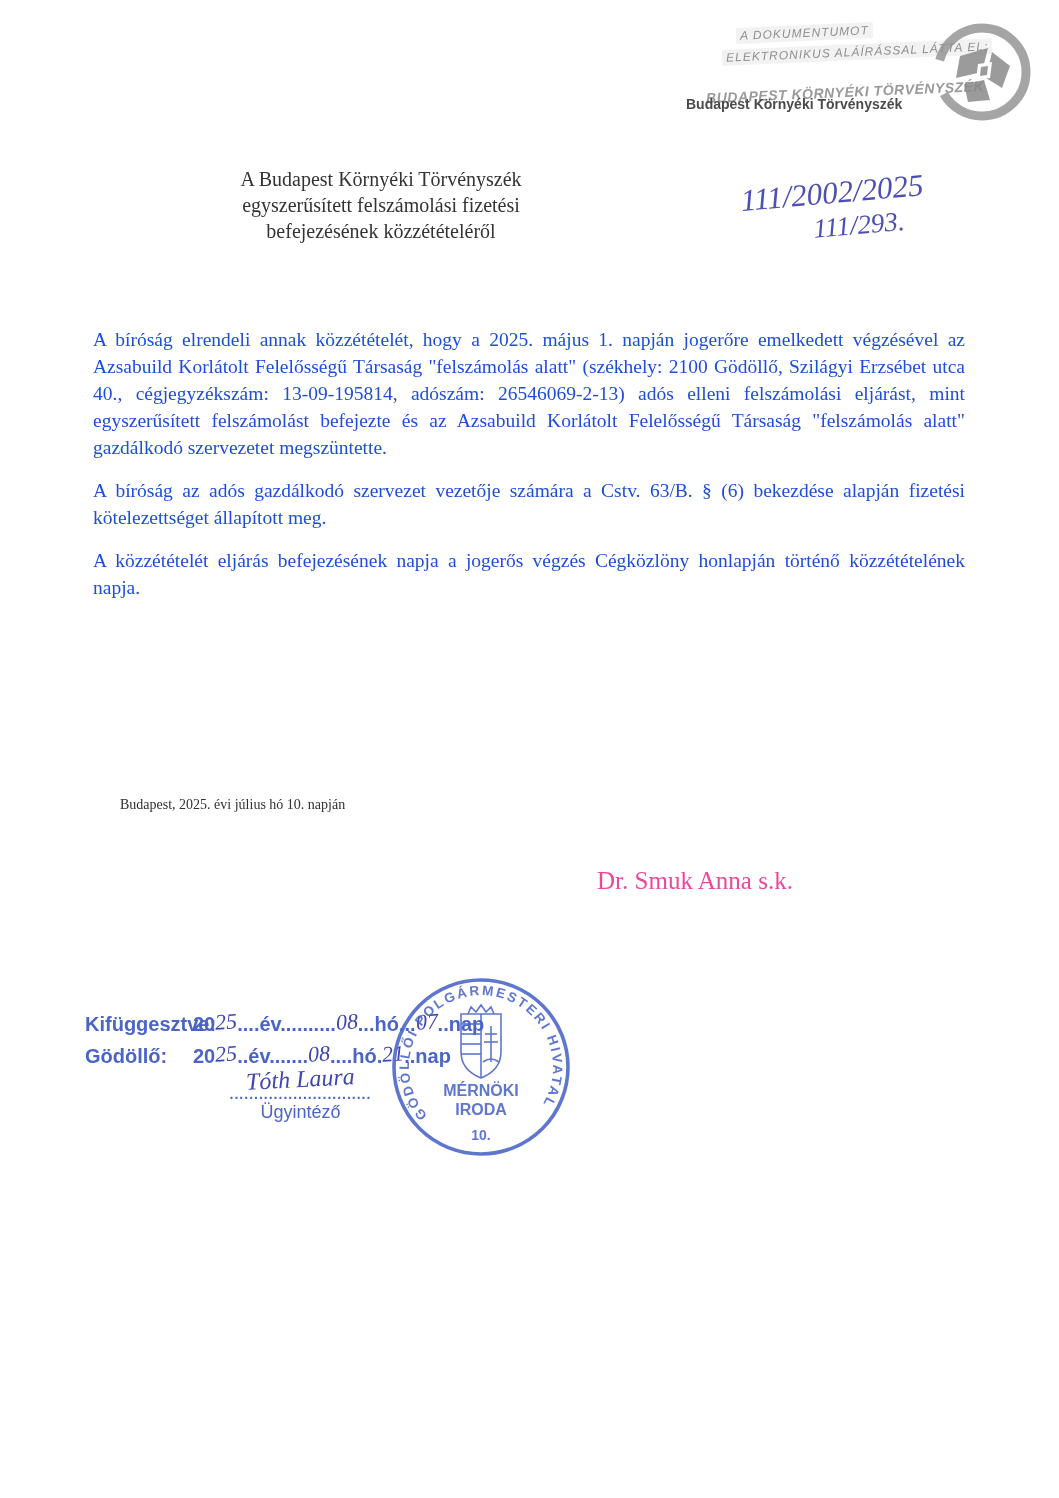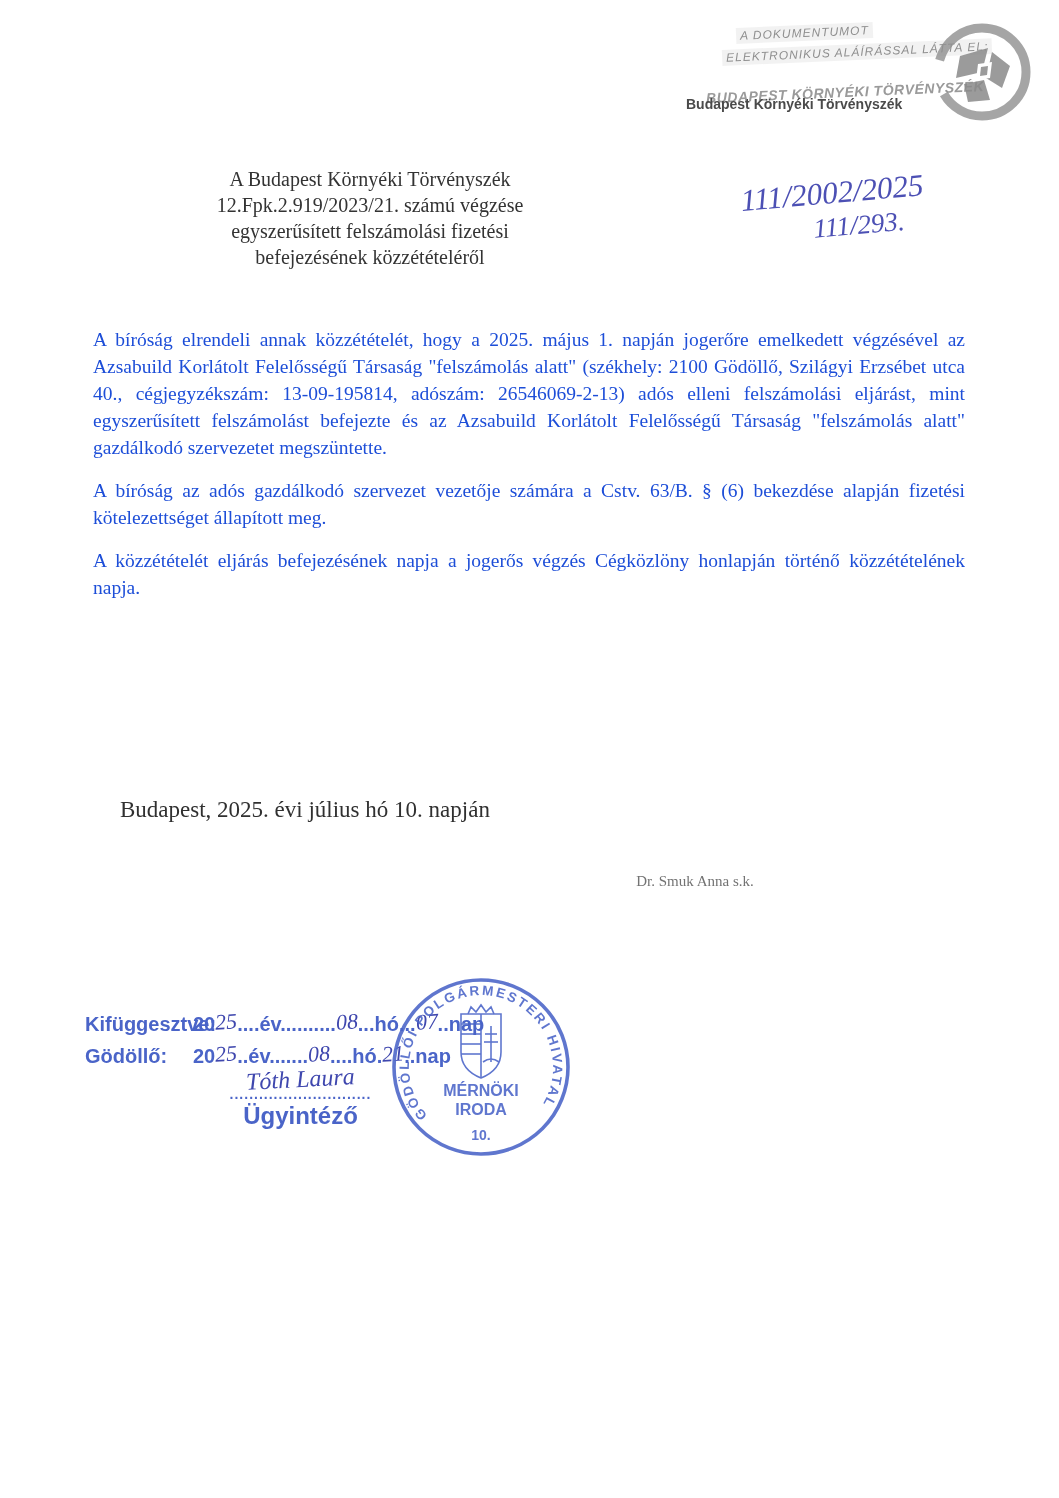--- a/index.html
+++ b/index.html
@@ -16,36 +16,36 @@
   .esign{position:absolute;top:22px;left:686px;width:360px;height:110px;font-family:"Liberation Sans",sans-serif;}
   .esign-line1{position:absolute;top:3px;left:50px;font-size:12px;letter-spacing:1px;color:#8f8f8f;transform:rotate(-2.5deg);font-style:italic;background:rgba(0,0,0,0.05);padding:1px 4px;}
   .esign-line2{position:absolute;top:22px;left:36px;font-size:12px;letter-spacing:1px;color:#8f8f8f;transform:rotate(-2.5deg);font-style:italic;background:rgba(0,0,0,0.05);padding:1px 4px;}
   .esign-court-stamp{position:absolute;top:62px;left:20px;font-size:14px;font-weight:bold;letter-spacing:.5px;color:#9a9a9a;font-style:italic;transform:rotate(-2.5deg);white-space:nowrap;}
   .esign-court-overlay{position:absolute;top:74px;left:0px;font-size:14px;font-weight:bold;color:#4a4a4a;white-space:nowrap;}
   .esign-logo{position:absolute;top:0px;left:244px;}
   
   .handnote{position:absolute;top:176px;left:742px;color:#4c50b4;font-style:italic;transform:rotate(-5deg);font-size:31px;line-height:34px;white-space:nowrap;}
   .handnote .l2{margin-left:70px;font-size:27px;}
   
-  .title{position:absolute;top:166px;left:0;width:740px;text-align:center;font-size:20px;line-height:26px;color:#333;}
+  .title{position:absolute;top:166px;left:0;width:740px;text-align:center;font-size:20px;line-height:26px;color:#333;padding-left:11px;}
   
   .bodytext{position:absolute;top:326px;left:93px;width:872px;font-size:19.5px;line-height:27px;text-align:justify;color:#1d4ed8;}
   .para{margin:0 0 16px 0;}
   
-  .dateline{position:absolute;top:797px;left:120px;font-size:23px;color:#303030;}
-  .signature{position:absolute;top:868px;left:560px;width:270px;text-align:center;font-size:15px;line-height:26px;color:#737373;}
+  .dateline{position:absolute;top:797px;left:120px;font-size:14px;color:#303030;}
+  .signature{position:absolute;top:868px;left:560px;width:270px;text-align:center;font-size:25px;line-height:26px;color:#ec4899;}
   
   .posting{position:absolute;top:1008px;left:85px;font-family:"Liberation Sans",sans-serif;color:#4a64c8;font-weight:bold;font-size:20px;line-height:31px;white-space:nowrap;}
   .posting .row{position:relative;}
   .posting .lbl{display:inline-block;width:108px;}
   .posting .hand{font-family:"Liberation Serif",serif;font-style:italic;font-weight:normal;color:#3f47ae;font-size:22px;display:inline-block;transform:rotate(-4deg) translateY(-2px);}
   .sigblock{position:absolute;top:1066px;left:228px;width:145px;text-align:center;}
   .sig-name{position:absolute;top:0px;left:18px;color:#3f47ae;font-style:italic;font-size:24px;transform:rotate(-3deg);white-space:nowrap;font-family:"Liberation Serif",serif;}
   .sig-dots{color:#4a64c8;font-weight:bold;font-family:"Liberation Sans",sans-serif;font-size:14px;letter-spacing:1px;padding-top:20px;}
-  .sig-role{color:#4a64c8;font-weight:bold;font-family:"Liberation Sans",sans-serif;font-size:24px;}
+  .sig-role{color:#4a64c8;font-weight:normal;font-family:"Liberation Sans",sans-serif;font-size:18px;}
   
   .roundstamp{position:absolute;top:972px;left:386px;}
 </style>
 </head>
 <body>
 
 <div class="page">
 
   <div class="esign">
     <div class="esign-line1">A DOKUMENTUMOT</div>
@@ -68,21 +68,20 @@
     </span>
   </div>
 
   <div class="handnote">
     <div class="l1">111/2002/2025</div>
     <div class="l2">111/293.</div>
   </div>
 
   <div class="title">
     <div>A Budapest Környéki Törvényszék</div>
-    <div>12.Fpk.2.919/2023/21. számú végzése</div>
     <div>egyszerűsített felszámolási fizetési</div>
     <div>befejezésének közzétételéről</div>
   </div>
 
   <div class="bodytext">
     <p class="para">A bíróság elrendeli annak közzétételét, hogy a 2025. május 1. napján jogerőre emelkedett végzésével az Azsabuild Korlátolt Felelősségű Társaság "felszámolás alatt" (székhely: 2100 Gödöllő, Szilágyi Erzsébet utca 40., cégjegyzékszám: 13-09-195814, adószám: 26546069-2-13) adós elleni felszámolási eljárást, mint egyszerűsített felszámolást befejezte és az Azsabuild Korlátolt Felelősségű Társaság "felszámolás alatt" gazdálkodó szervezetet megszüntette.</p>
     <p class="para">A bíróság az adós gazdálkodó szervezet vezetője számára a Cstv. 63/B. § (6) bekezdése alapján fizetési kötelezettséget állapított meg.</p>
     <p class="para">A közzétételét eljárás befejezésének napja a jogerős végzés Cégközlöny honlapján történő közzétételének napja.</p>
   </div>
 

